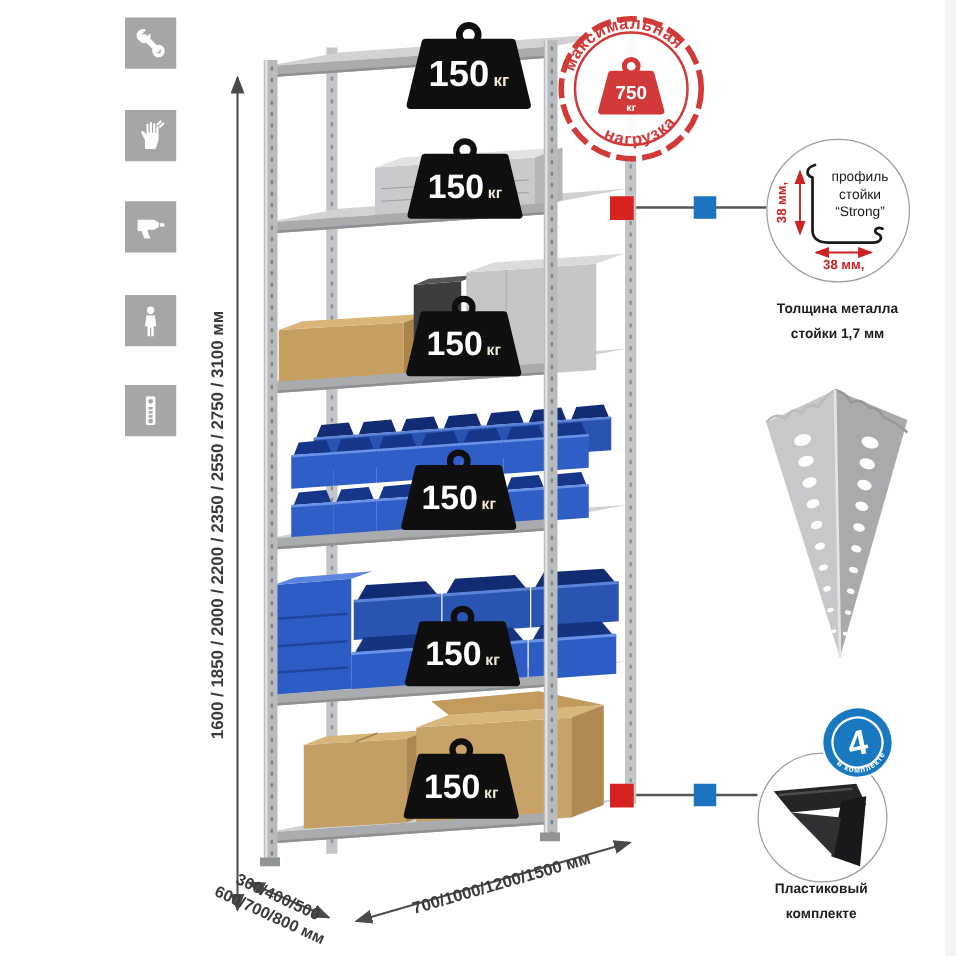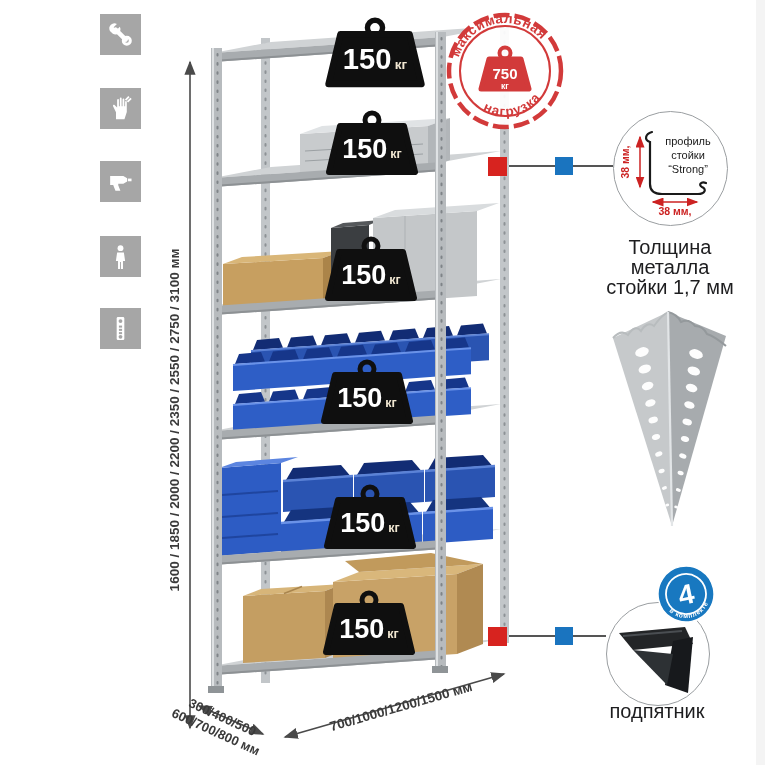--- a/index.html
+++ b/index.html
@@ -13,21 +13,21 @@
 
   
   .height-label { position:absolute; left:174px; top:420px; transform:translate(-50%,-50%) rotate(-90deg); white-space:nowrap; font-size:13.5px; font-weight:bold; color:#3a3a3a; }
   .depth-label { position:absolute; left:152px; top:709px; width:134px; transform:rotate(24.5deg); text-align:center; font-size:13px; font-weight:bold; color:#3a3a3a; line-height:16px; }
   .width-label { position:absolute; left:306px; top:699px; width:190px; transform:rotate(-16deg); text-align:center; font-size:13.5px; font-weight:bold; color:#3a3a3a; }
 
   
   .detail-circle { position:absolute; border:1.5px solid #9a9ea1; border-radius:50%; background:#ffffff; }
   .circle-profile { left:613px; top:111px; width:113px; height:113px; }
   .circle-foot { left:606px; top:602px; width:102px; height:102px; }
-  .caption { position:absolute; text-align:center; font-size:20px; font-weight:400; color:#1d1d1f; line-height:20px; }
+  .caption { position:absolute; text-align:center; font-size:11px; font-weight:700; color:#1d1d1f; line-height:20px; }
   .caption-profile { left:594px; top:237px; width:152px; }
   .caption-foot { left:582px; top:701px; width:150px; }
 
   
   .marker { position:absolute; }
   .marker-red { width:19px; height:19px; }
   .marker-blue { width:18px; height:18px; }
 
   .overlay-svg, .rack-svg, .stamp-svg, .upright-svg, .badge-svg { position:absolute; }
   .edge-band { position:absolute; right:0; top:0; width:9px; height:765px; background:#f4f4f4; }
@@ -341,21 +341,22 @@
   <svg class="badge-svg" style="left:656px;top:564px" width="60" height="60" viewBox="0 0 60 60">
     <g transform="rotate(-12 30 30)">
       <circle cx="30" cy="30" r="28" fill="#1878c0" stroke="#ffffff" stroke-width="1.5"></circle>
       <circle cx="30" cy="30" r="20" fill="#1878c0" stroke="#ffffff" stroke-width="1.8"></circle>
       <text x="30" y="40" text-anchor="middle" font-size="28" font-weight="bold" fill="#ffffff">4</text>
       <path id="badgeArc" d="M 6,30 A 24,24 0 0 0 54,30" fill="none"></path>
       <text font-size="6.5" font-weight="bold" fill="#ffffff" letter-spacing="0.7"><textPath href="#badgeArc" startOffset="50%" text-anchor="middle">в комплекте</textPath></text>
     </g>
   </svg>
   <div class="caption caption-foot">
-    <div>подпятник</div>
+    <div>Пластиковый</div>
+    <div>комплекте</div>
   </div>
 
   <div class="height-label">1600 / 1850 / 2000 / 2200 / 2350 / 2550 / 2750 / 3100 мм</div>
   <div class="depth-label">
     <div>300/400/500</div>
     <div>600/700/800 мм</div>
   </div>
   <div class="width-label">700/1000/1200/1500 мм</div>
 
 </div>

